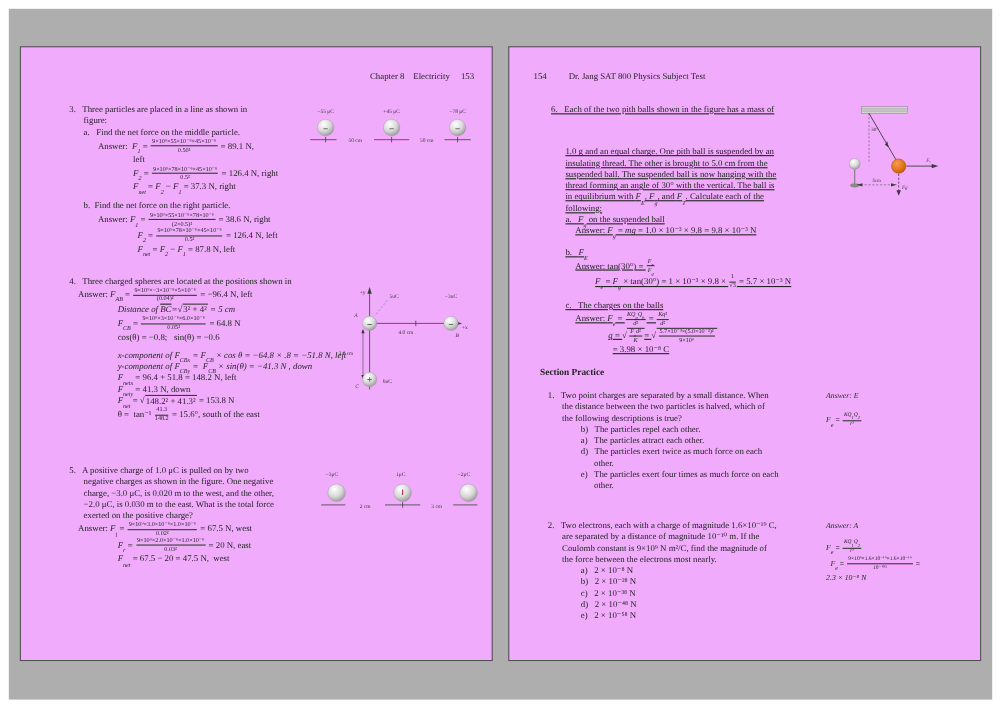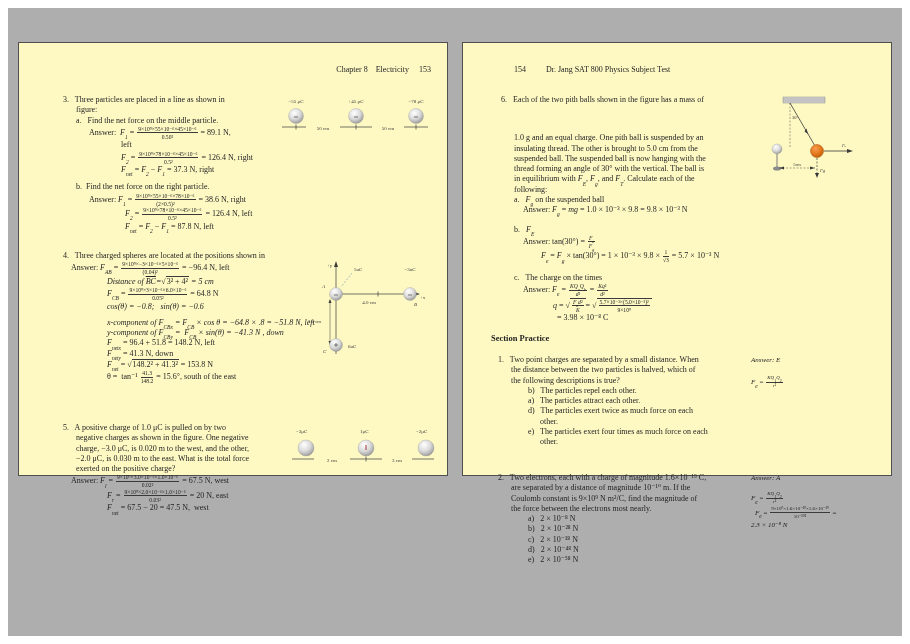--- a/index.html
+++ b/index.html
@@ -1,24 +1,24 @@
 <!DOCTYPE html>
 <html><head>
 <meta charset="utf-8">
 <style>
   html,body{margin:0;padding:0;background:#ffffff;}
   #canvas{position:relative;width:910px;height:644px;background:#ffffff;overflow:hidden;
           font-family:"Liberation Serif","DejaVu Serif",serif;color:#242424;}
   #backdrop{position:absolute;left:8px;top:8px;width:894px;height:628px;background:#aeaeae;}
-  .page{position:absolute;top:42px;width:430px;height:434px;background:#fef9c3;border:1px solid #4f4f4f;box-sizing:border-box;padding-left:19px;}
+  .page{position:absolute;top:42px;width:430px;height:559px;background:#f0abfc;border:1px solid #4f4f4f;box-sizing:border-box;padding-left:19px;}
   #pageL{left:18px;}
   #pageR{left:462px;}
   .pg-header{position:absolute;font-size:8px;white-space:pre;color:#242424;}
   .pg-header-r{top:22px;right:16px;text-align:right;}
-  .pg-header-l{top:22px;left:51px;}
+  .pg-header-l{top:22px;left:22px;}
   .block{position:absolute;}
   .fline{font-size:8px;line-height:10.3px;white-space:pre;color:#242424;}
   .margin-note .fline{font-size:7px;line-height:10px;}
   .margin-note .fn,.margin-note .fd{font-size:5px;}
   .sv{font-style:italic;}
   .fline sub{font-size:5.5px;line-height:0;position:relative;top:1.5px;font-style:italic;}
   .frac{display:inline-block;vertical-align:middle;text-align:center;line-height:1;margin:0 1px;}
   .fn{display:block;font-size:5.6px;line-height:6.5px;padding:0 1px;border-bottom:0.7px solid #3a3a3a;}
   .fd{display:block;font-size:5.6px;line-height:6.5px;padding-top:0.5px;}
   .fn sub,.fd sub{font-size:4px;top:1px;}
@@ -93,21 +93,21 @@
       </g>
       <text class="dt" font-size="5" x="47" y="35.5" text-anchor="middle">50 cm</text>
       <text class="dt" font-size="5" x="112" y="35.5" text-anchor="middle">50 cm</text>
     </svg>
 
     <div class="block" style="left:44px;top:208px;">
         <div class="fline"><span>4.   Three charged spheres are located at the positions shown in</span></div>
         <div class="fline" style="padding-left: 8px;"><span>Answer: </span><span class="sv">F</span><sub>AB</sub><span> = </span><span class="frac"><span class="fn">9×10⁹×−3×10⁻⁶×5×10⁻⁶</span><span class="fd">(0.04)²</span></span><span> = −96.4 N, left</span></div>
         <div class="fline" style="padding-left: 44px;"><span class="sv">Distance of </span><span class="ol sv">BC</span><span class="sv">=</span><span class="sqrt"><span class="rd">√</span><span class="sb"><span>3² + 4²</span></span></span><span class="sv"> = 5 cm</span></div>
         <div class="fline" style="padding-left: 44px;"><span class="sv">F</span><sub>CB</sub><span> = </span><span class="frac"><span class="fn">9×10⁹×3×10⁻⁶×6.0×10⁻⁶</span><span class="fd">0.05²</span></span><span> = 64.8 N</span></div>
-        <div class="fline" style="padding-left: 44px; font-style: italic;"><span>cos(θ) = −0.8;   sin(θ) = −0.6</span></div>
+        <div class="fline" style="padding-left: 44px;"><span>cos(θ) = −0.8;   sin(θ) = −0.6</span></div>
         <div class="fline" style="padding-left: 44px; margin-top: 6px;"><span class="sv">x-component of F</span><sub>CBx</sub><span class="sv"> = F</span><sub>CB</sub><span class="sv"> × cos θ = −64.8 × .8 = −51.8 N, left</span></div>
         <div class="fline" style="padding-left: 44px;"><span class="sv">y-component of F</span><sub>CBy</sub><span class="sv"> =  F</span><sub>CB</sub><span class="sv"> × sin(θ) = −41.3 N , down</span></div>
         <div class="fline" style="padding-left: 44px;"><span class="sv">F</span><sub>netx</sub><span> = 96.4 + 51.8 = 148.2 N, left</span></div>
         <div class="fline" style="padding-left: 44px;"><span class="sv">F</span><sub>nety</sub><span> = 41.3 N, down</span></div>
         <div class="fline" style="padding-left: 44px;"><span class="sv">F</span><sub>net</sub><span> = </span><span class="sqrt"><span class="rd">√</span><span class="sb"><span>148.2² + 41.3²</span></span></span><span> = 153.8 N</span></div>
         <div class="fline" style="padding-left: 44px;"><span>θ =  tan⁻¹ </span><span class="frac"><span class="fn">41.3</span><span class="fd">148.2</span></span><span> = 15.6°, south of the east</span></div>
       </div>
 
     <svg class="diag" style="left:287px;top:214px;" width="125" height="100" viewBox="0 0 125 100">
       <g stroke="#3a3a3a" stroke-width="0.7">
@@ -174,34 +174,34 @@
         <line x1="78" y1="32.5" x2="78" y2="37.5"></line>
       </g>
       <text class="dt" font-size="5" x="44" y="37.5" text-anchor="middle">2 cm</text>
       <text class="dt" font-size="5" x="109" y="37.5" text-anchor="middle">3 cm</text>
     </svg>
   </div>
 
   <div class="page" id="pageR">
     <div class="pg-header pg-header-l">154          Dr. Jang SAT 800 Physics Subject Test</div>
 
-    <div class="block" style="left:38px;top:52px;">
+    <div class="block" style="left:38px;top:52px;text-decoration:underline;">
         <div class="fline"><span>6.   Each of the two pith balls shown in the figure has a mass of</span></div>
         <div class="fline" style="padding-left: 13px; margin-top: 28px;"><span>1.0 g and an equal charge. One pith ball is suspended by an</span></div>
         <div class="fline" style="padding-left: 13px;"><span>insulating thread. The other is brought to 5.0 cm from the</span></div>
         <div class="fline" style="padding-left: 13px;"><span>suspended ball. The suspended ball is now hanging with the</span></div>
         <div class="fline" style="padding-left: 13px;"><span>thread forming an angle of 30° with the vertical. The ball is</span></div>
         <div class="fline" style="padding-left: 13px;"><span>in equilibrium with </span><span class="sv">F</span><sub>E</sub><span>, </span><span class="sv">F</span><sub>g</sub><span>, and </span><span class="sv">F</span><sub>T</sub><span>. Calculate each of the</span></div>
         <div class="fline" style="padding-left: 13px;"><span>following:</span></div>
         <div class="fline" style="padding-left: 13px;"><span>a.   </span><span class="sv">F</span><sub>g</sub><span> on the suspended ball</span></div>
         <div class="fline" style="padding-left: 22px;"><span>Answer: </span><span class="sv">F</span><sub>g</sub><span> = </span><span class="sv">mg</span><span> = 1.0 × 10⁻³ × 9.8 = 9.8 × 10⁻³ N</span></div>
         <div class="fline" style="padding-left: 13px; margin-top: 9px;"><span>b.   </span><span class="sv">F</span><sub>E</sub></div>
         <div class="fline" style="padding-left: 22px;"><span>Answer: tan(30°) = </span><span class="frac"><span class="fn"><span class="sv">F</span><sub>e</sub></span><span class="fd"><span class="sv">F</span><sub>g</sub></span></span></div>
         <div class="fline" style="padding-left: 40px;"><span class="sv">F</span><sub>e</sub><span> = </span><span class="sv">F</span><sub>g</sub><span> × tan(30°) = 1 × 10⁻³ × 9.8 × </span><span class="frac"><span class="fn">1</span><span class="fd">√3</span></span><span> = 5.7 × 10⁻³ N</span></div>
-        <div class="fline" style="padding-left: 13px; margin-top: 9px;"><span>c.   The charge on the times</span></div>
+        <div class="fline" style="padding-left: 13px; margin-top: 9px;"><span>c.   The charges on the balls</span></div>
         <div class="fline" style="padding-left: 22px;"><span>Answer: </span><span class="sv">F</span><sub>e</sub><span> = </span><span class="frac"><span class="fn"><span class="sv">KQ</span><sub>a</sub><span class="sv">Q</span><sub>b</sub></span><span class="fd"><span class="sv">d</span><span>²</span></span></span><span> = </span><span class="frac"><span class="fn"><span class="sv">Kq</span><span>²</span></span><span class="fd"><span class="sv">d</span><span>²</span></span></span></div>
         <div class="fline" style="padding-left: 52px;"><span class="sv">q</span><span> = </span><span class="sqrt"><span class="rd">√</span><span class="sb"><span class="frac"><span class="fn"><span class="sv">F</span><sub>e</sub><span class="sv">d</span><span>²</span></span><span class="fd"><span class="sv">K</span></span></span></span></span><span>= </span><span class="sqrt"><span class="rd">√</span><span class="sb"><span class="frac"><span class="fn">5.7×10⁻³×(5.0×10⁻²)²</span><span class="fd">9×10⁹</span></span></span></span></div>
         <div class="fline" style="padding-left: 56px;"><span>= 3.98 × 10⁻⁸ C</span></div>
       </div>
 
     <svg class="diag" style="left:300px;top:48px;" width="128" height="112" viewBox="0 0 128 112">
       <g>
         <rect x="20" y="6" width="42" height="6" fill="#d4d4d4" stroke="#8a8a8a" stroke-width="0.5"></rect>
         <line x1="20" y1="8" x2="62" y2="8" stroke="#9a9a9a" stroke-width="0.6"></line>
         <line x1="20" y1="10" x2="62" y2="10" stroke="#9a9a9a" stroke-width="0.6"></line>

